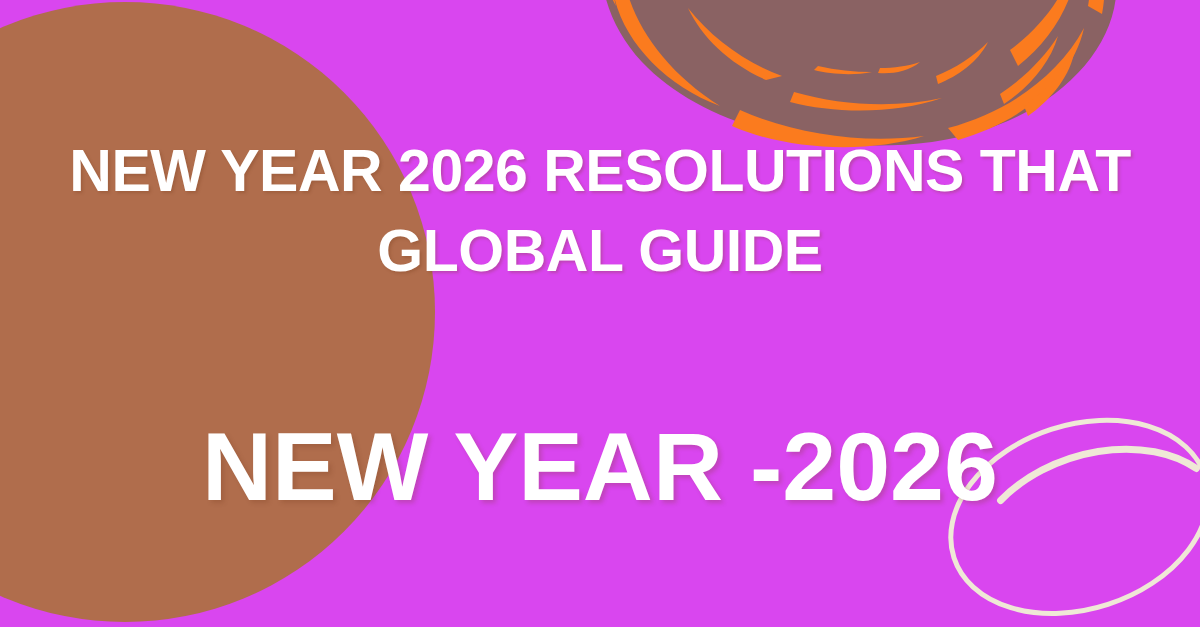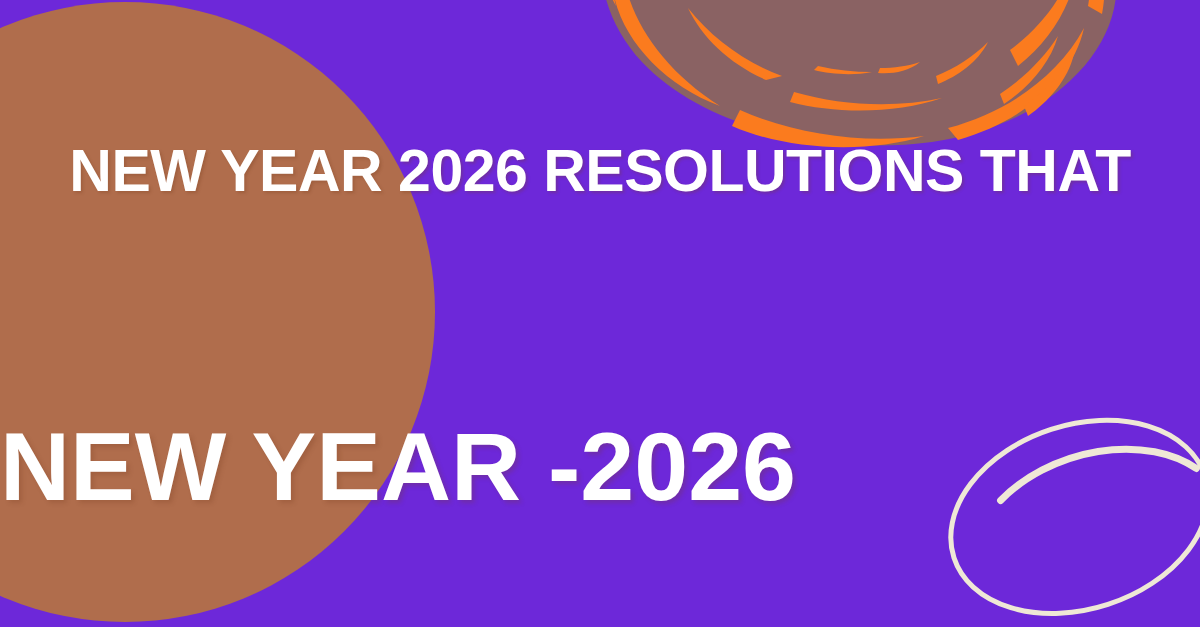--- a/index.html
+++ b/index.html
@@ -8,21 +8,21 @@
     padding: 0;
     background: #ffffff;
   }
   * { box-sizing: border-box; }
 
   .banner {
     position: relative;
     width: 1200px;
     height: 627px;
     overflow: hidden;
-    background: #6d28d9;
+    background: #d946ef;
     font-family: "Liberation Sans", sans-serif;
   }
 
   
   .deco-layer {
     position: absolute;
     inset: 0;
     overflow: hidden;
     pointer-events: none;
   }
@@ -81,21 +81,21 @@
     text-shadow: 2px 2px 3px rgba(120,60,30,0.28);
   }
 
   .headline .hl-line { display: block; white-space: nowrap; }
 
   .bigline {
     position: absolute;
     top: 412px;
     left: 0;
     width: 100%;
-    text-align: left;
+    text-align: center;
     margin: 0;
     color: #FFFFFF;
     font-family: "Liberation Sans", sans-serif;
     font-weight: 700;
     font-size: 97px;
     line-height: 110px;
     letter-spacing: 0px;
     text-transform: uppercase;
     white-space: nowrap;
     text-shadow: 3px 3px 4px rgba(120,60,30,0.25);
@@ -143,18 +143,19 @@
           <path d="M 66 58 A 132 92 0 0 1 262 88" fill="none" stroke="#EFE8D6" stroke-width="7" stroke-linecap="round" transform="translate(14 22)"></path>
         </g>
       </svg>
     </div>
   </div>
 
   <div class="content">
 
     <h1 class="headline">
       <span class="hl-line">NEW YEAR 2026 RESOLUTIONS THAT</span>
+      <span class="hl-line">GLOBAL GUIDE</span>
     </h1>
 
     <div class="bigline">NEW YEAR -2026</div>
 
   </div>
 </div>
 
 </body></html>

